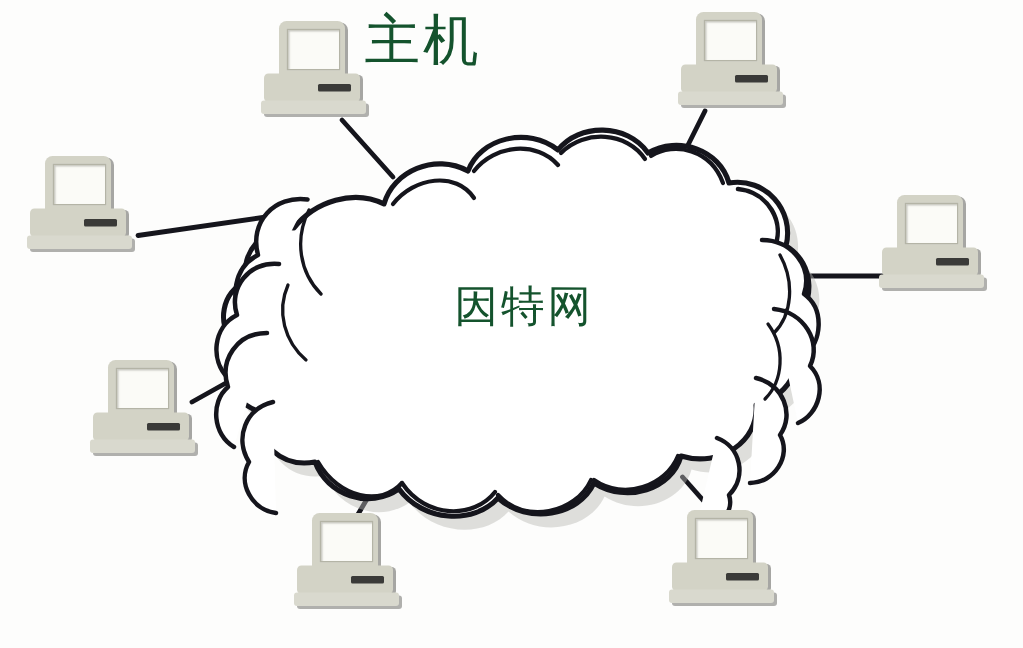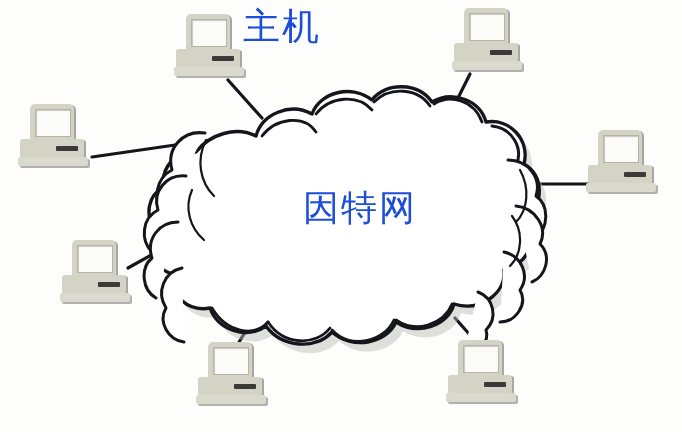--- a/index.html
+++ b/index.html
@@ -20,36 +20,36 @@
   }
   #canvas {
     position: absolute;
     left: 0;
     top: 0;
     width: 682px;
     height: 432px;
   }
   .label {
     position: absolute;
-    color: #1d4ed8;
+    color: #14532d;
     font-family: "DejaVu Sans", "Liberation Sans", sans-serif;
     white-space: nowrap;
     line-height: 1;
     user-select: none;
   }
   #label-host {
     left: 243px;
     top: 8px;
     font-size: 37px;
     letter-spacing: 2px;
   }
   #label-internet {
     left: 303px;
     top: 190px;
-    font-size: 36px;
+    font-size: 29px;
     letter-spacing: 2px;
   }
   
   .computer {
     position: absolute;
     width: 74px;
     height: 66px;
   }
   .monitor {
     position: absolute;

